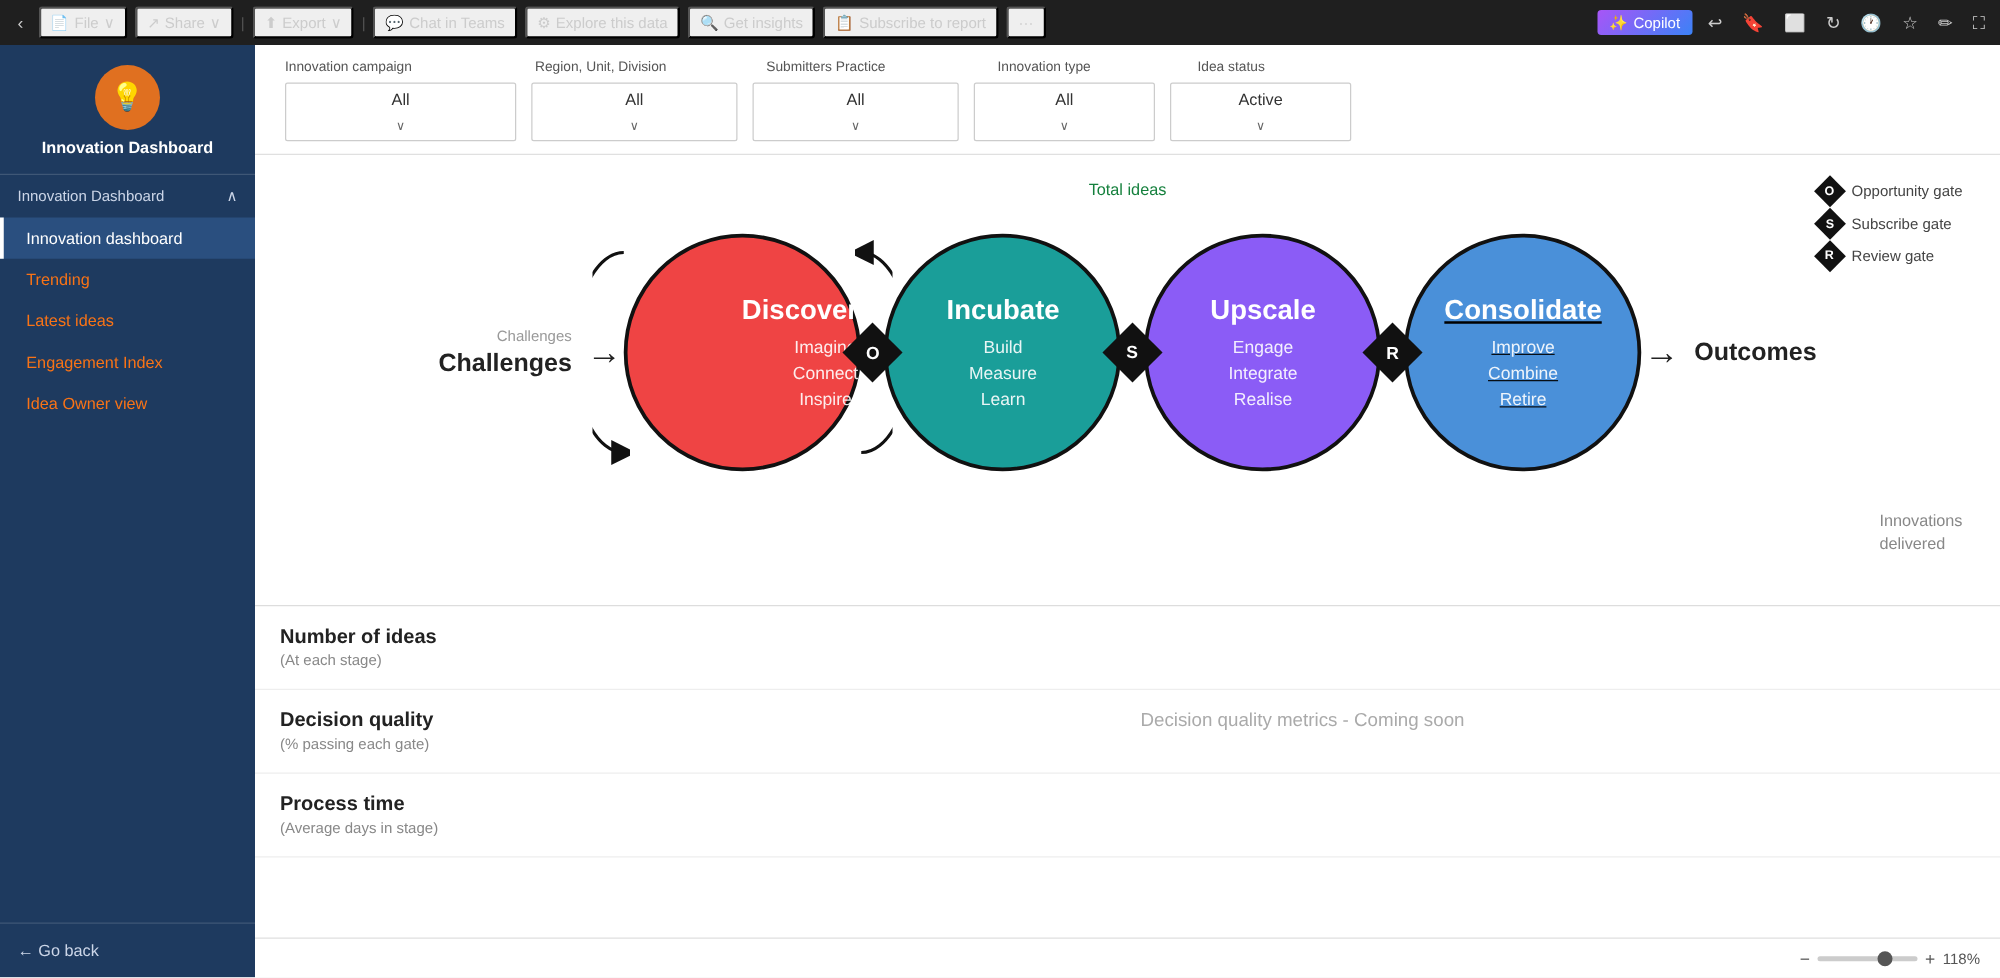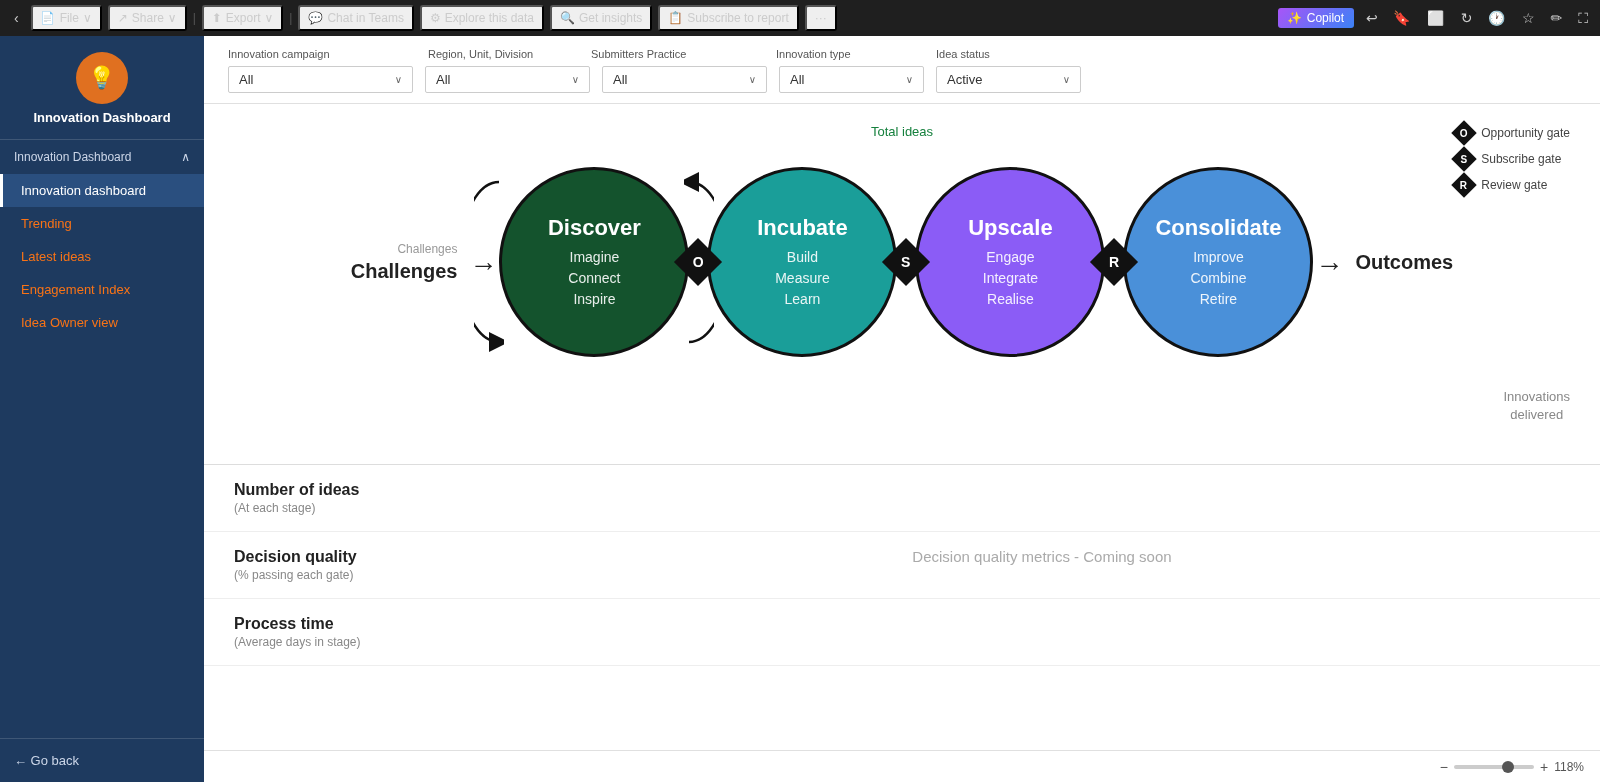--- a/index.html
+++ b/index.html
@@ -185,20 +185,21 @@
       display: flex;
       align-items: center;
       border: 1px solid #ccc;
       border-radius: 2px;
       padding: 5px 10px;
       font-size: 13px;
       color: #333;
       cursor: pointer;
       background: white;
       gap: 8px;
+      flex-direction: column;
     }
     .filter-dropdown.wide { min-width: 180px; justify-content: space-between; }
     .filter-dropdown.medium { min-width: 160px; justify-content: space-between; }
     .filter-dropdown-arrow { font-size: 10px; color: #666; }
 
     
     .content-scroll {
       flex: 1;
       overflow-y: auto;
       padding: 0;
@@ -250,21 +251,21 @@
       border-radius: 50%;
       display: flex;
       flex-direction: column;
       align-items: center;
       justify-content: center;
       color: white;
       text-align: center;
       position: relative;
       border: 3px solid #111;
     }
-    .stage-circle.discover { background: #14532d; }
+    .stage-circle.discover { background: #ef4444; align-items: flex-end; }
     .stage-circle.incubate { background: #1a9e99; }
     .stage-circle.upscale { background: #8b5cf6; }
     .stage-circle.consolidate { background: #4a90d9; }
 
     .stage-title {
       font-size: 22px;
       font-weight: 700;
       margin-bottom: 6px;
     }
     .stage-subtitle {
@@ -302,34 +303,34 @@
     }
     .outcomes-big {
       font-size: 20px;
       font-weight: 700;
       color: #222;
     }
     .innovations-label {
       position: absolute;
       right: 30px;
       bottom: 40px;
-      text-align: center;
+      text-align: left;
       color: #888;
       font-size: 13px;
       line-height: 1.4;
     }
 
     
     .bottom-sections {
       border-top: 1px solid #ddd;
     }
     .section-row {
       display: flex;
       align-items: flex-start;
-      padding: 16px 30px;
+      padding: 16px 20px;
       border-bottom: 1px solid #eee;
       min-height: 60px;
     }
     .section-label {
       width: 280px;
       flex-shrink: 0;
     }
     .section-title {
       font-size: 16px;
       font-weight: 700;
@@ -516,21 +517,21 @@
     <div class="sidebar-bottom">
       <button class="go-back-btn">← Go back</button>
     </div>
   </div>
 
   <div class="content-area">
 
     <div class="filter-bar">
       <div class="filter-labels">
         <span class="filter-label" style="width:200px">Innovation campaign</span>
-        <span class="filter-label" style="width:163px">Region, Unit, Division</span>
+        <span class="filter-label" style="width:185px">Region, Unit, Division</span>
         <span class="filter-label" style="width:185px">Submitters Practice</span>
         <span class="filter-label" style="width:160px">Innovation type</span>
         <span class="filter-label" style="width:160px">Idea status</span>
       </div>
       <div class="filter-dropdowns">
         <div class="filter-dropdown wide" style="min-width:185px">
           <span>All</span>
           <span class="filter-dropdown-arrow">∨</span>
         </div>
         <div class="filter-dropdown wide" style="min-width:165px">
@@ -608,21 +609,21 @@
             <div class="stage-circle upscale">
               <div class="stage-title">Upscale</div>
               <div class="stage-subtitle">Engage<br>Integrate<br>Realise</div>
             </div>
           </div>
 
           <div class="gate-diamond">
             <span class="gate-letter">R</span>
           </div>
 
-          <div style="position:relative; display:flex; align-items:flex-end;">
+          <div style="position:relative; display:flex; align-items:flex-end;text-decoration:underline;">
             <div class="stage-circle consolidate">
               <div class="stage-title">Consolidate</div>
               <div class="stage-subtitle">Improve<br>Combine<br>Retire</div>
             </div>
           </div>
 
           <div class="arrow-right">→</div>
 
           <div class="outcomes-label">
             <span class="outcomes-big">Outcomes</span>

